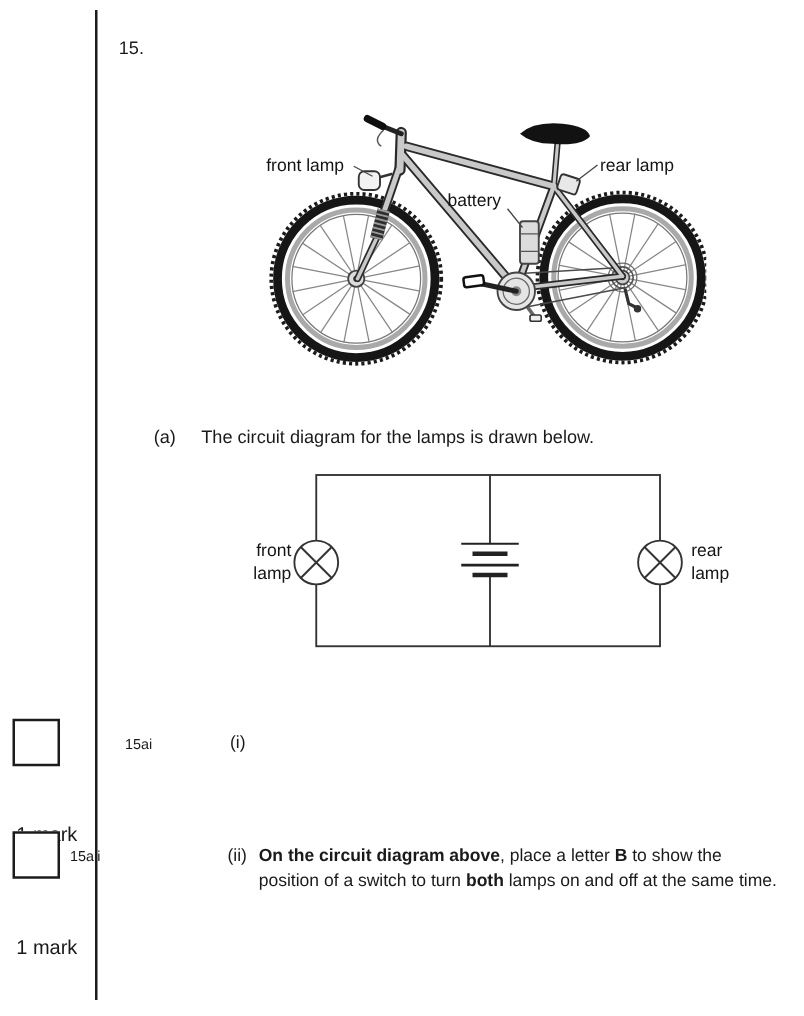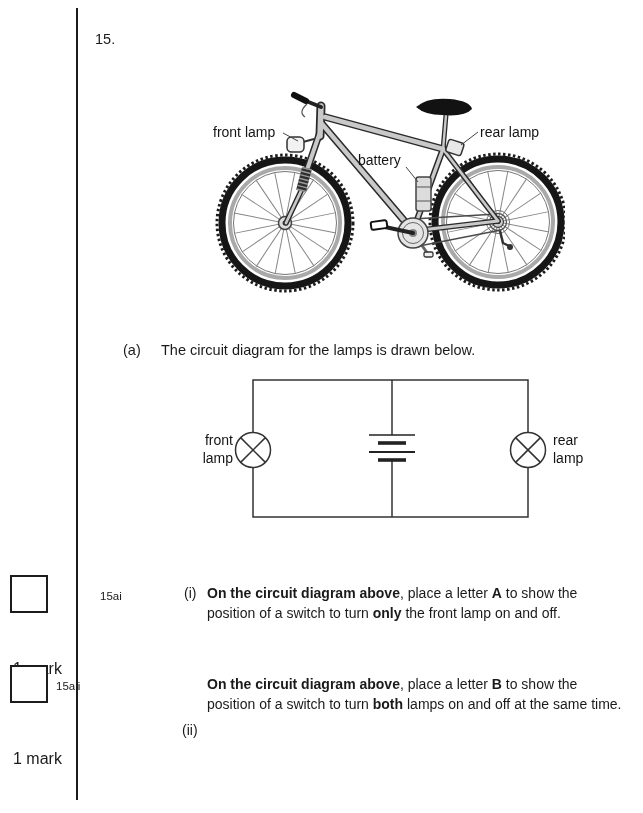--- a/index.html
+++ b/index.html
@@ -176,26 +176,22 @@
       <line x1="335.6" y1="90.4" x2="360.4" y2="65.6"></line>
     </g>
 
     <text x="53" y="73" font-size="14" text-anchor="end">front</text>
     <text x="53" y="91" font-size="14" text-anchor="end">lamp</text>
     <text x="373" y="73" font-size="14">rear</text>
     <text x="373" y="91" font-size="14">lamp</text>
   </svg>
 
   <div class="abs qtxt" style="left:184px;top:583px;">(i)</div>
-  <div class="abs" style="left:207px;top:583px;">
-    <div class="qtxt"><span style="font-weight: bold;">On the circuit diagram above</span><span>, place a letter </span><span style="font-weight: bold;">A</span><span> to show the</span></div>
-    <div class="qtxt"><span>position of a switch to turn </span><span style="font-weight: bold;">only</span><span> the front lamp on and off.</span></div>
-  </div>
-
-  <div class="abs qtxt" style="left:182px;top:674px;margin-top:46px;">(ii)</div>
+
+  <div class="abs qtxt" style="left:182px;top:674px;">(ii)</div>
   <div class="abs" style="left:207px;top:674px;">
     <div class="qtxt"><span style="font-weight: bold;">On the circuit diagram above</span><span>, place a letter </span><span style="font-weight: bold;">B</span><span> to show the</span></div>
     <div class="qtxt"><span>position of a switch to turn </span><span style="font-weight: bold;">both</span><span> lamps on and off at the same time.</span></div>
   </div>
 
   <div class="abs mark-box" style="left:10px;top:575px;"></div>
   <div class="abs mark-code" style="left:56px;top:590px;margin-left:44px;">15ai</div>
   <div class="abs mark-label" style="left:13px;top:621px;">1 mark</div>
 
   <div class="abs mark-box" style="left:10px;top:665px;"></div>

